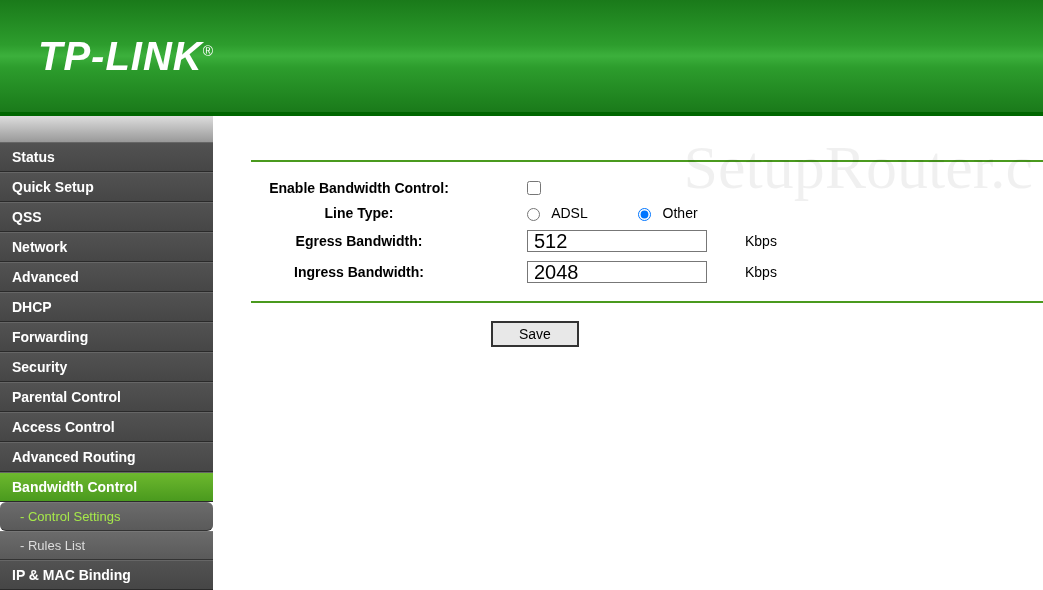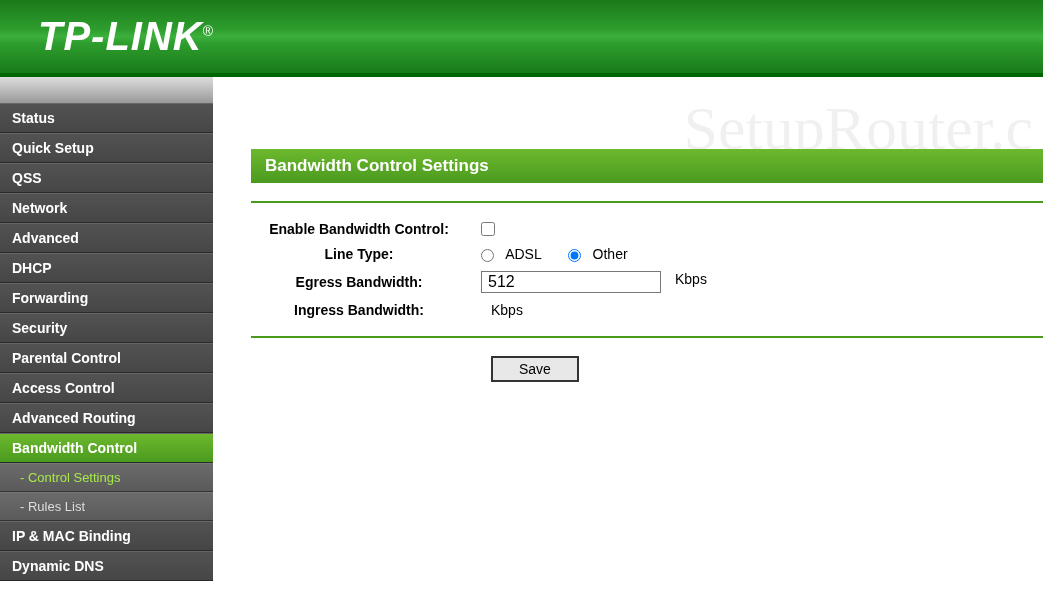--- a/index.html
+++ b/index.html
@@ -1,20 +1,20 @@
 <!DOCTYPE html>
 <html><head>
   <meta charset="utf-8">
   <style>
     * { margin: 0; padding: 0; box-sizing: border-box; }
     body { font-family: Arial, sans-serif; background: #fff; width: 1043px; }
     
     .header {
       background: linear-gradient(to bottom, #1a7a1a 0%, #2d9d2d 40%, #3cb03c 50%, #2d9d2d 60%, #1a7a1a 100%);
-      height: 77px;
+      height: 116px;
       display: flex;
       align-items: center;
       padding-left: 38px;
       border-bottom: 4px solid #006600;
     }
     .logo {
       color: white;
       font-size: 40px;
       font-weight: bold;
       font-style: italic;
@@ -49,21 +49,21 @@
     }
     .sidebar-sub {
       background: linear-gradient(to bottom, #6b6b6b 0%, #5a5a5a 100%);
       color: #ddd;
       padding: 6px 12px 6px 20px;
       font-size: 13px;
       border-bottom: 1px solid #333;
       border-top: 1px solid #777;
       cursor: pointer;
     }
-    .sidebar-sub.active { color: #a6e84a; }
+    .sidebar-sub.active { color: #a6e84a; border-radius: 6px; }
     
     .content { flex: 1; padding: 0 0 0 38px; position: relative; }
     
     .watermark {
       position: absolute;
       top: -10px;
       right: 10px;
       font-size: 62px;
       color: rgba(0,0,0,0.06);
       font-family: Georgia, serif;
@@ -80,22 +80,22 @@
       margin-top: 46px;
       position: relative;
       z-index: 1;
     }
     
     .hr { border: none; border-top: 2px solid #4a9a1e; margin: 18px 0; }
     
     .form-area { padding: 0 0 0 0; position: relative; z-index: 1; }
     .form-row { display: flex; align-items: center; margin-bottom: 9px; font-size: 14px; }
     .form-label { width: 230px; text-align: center; font-weight: bold; padding-right: 14px; }
-    .form-field { display: flex; gap: 4px; }
-    .text-input { width: 180px; padding: 8px 6px; font-size: 16px; border: 1px solid #777; height: 22px; }
+    .form-field { display: flex; align-items: center; gap: 28px; margin-left: 46px; }
+    .text-input { width: 180px; padding: 8px 6px; font-size: 20px; border: 1px solid #777; height: 22px; }
     .unit { margin-left: 10px; }
     .radio-group label { margin-right: 22px; font-weight: normal; }
     .radio-group input { margin-right: 8px; vertical-align: middle; }
     .checkbox-input { width: 14px; height: 14px; }
     
     .button-row { text-align: left; padding-left: 240px; margin-top: 16px; }
     .save-btn {
       padding: 3px 26px;
       font-size: 14px;
       background: #e8e8e8;
@@ -135,21 +135,20 @@
     <div class="sidebar-item active">Bandwidth Control</div>
     <div class="sidebar-sub active">- Control Settings</div>
     <div class="sidebar-sub">- Rules List</div>
     <div class="sidebar-item">IP &amp; MAC Binding</div>
     <div class="sidebar-item">Dynamic DNS</div>
   </div>
 
   <div class="content">
     <div class="watermark">SetupRouter.c</div>
 
-    <div class="page-title">Bandwidth Control Settings</div>
 
     <hr class="hr">
 
     <div class="form-area">
 
       <div class="form-row">
         <div class="form-label">Enable Bandwidth Control:</div>
         <div class="form-field">
           <input type="checkbox" class="checkbox-input" style="">
         </div>
@@ -173,20 +172,21 @@
         <div class="form-label">Egress Bandwidth:</div>
         <div class="form-field">
           <input type="text" class="text-input" value="512" style="">
           <span class="unit">Kbps</span>
         </div>
       </div>
 
       <div class="form-row">
         <div class="form-label">Ingress Bandwidth:</div>
         <div class="form-field">
+          <input type="text" class="text-input" value="2048" style="">
           <span class="unit">Kbps</span>
         </div>
       </div>
 
     </div>
 
     <hr class="hr">
 
     <div class="button-row">
       <button class="save-btn">Save</button>

